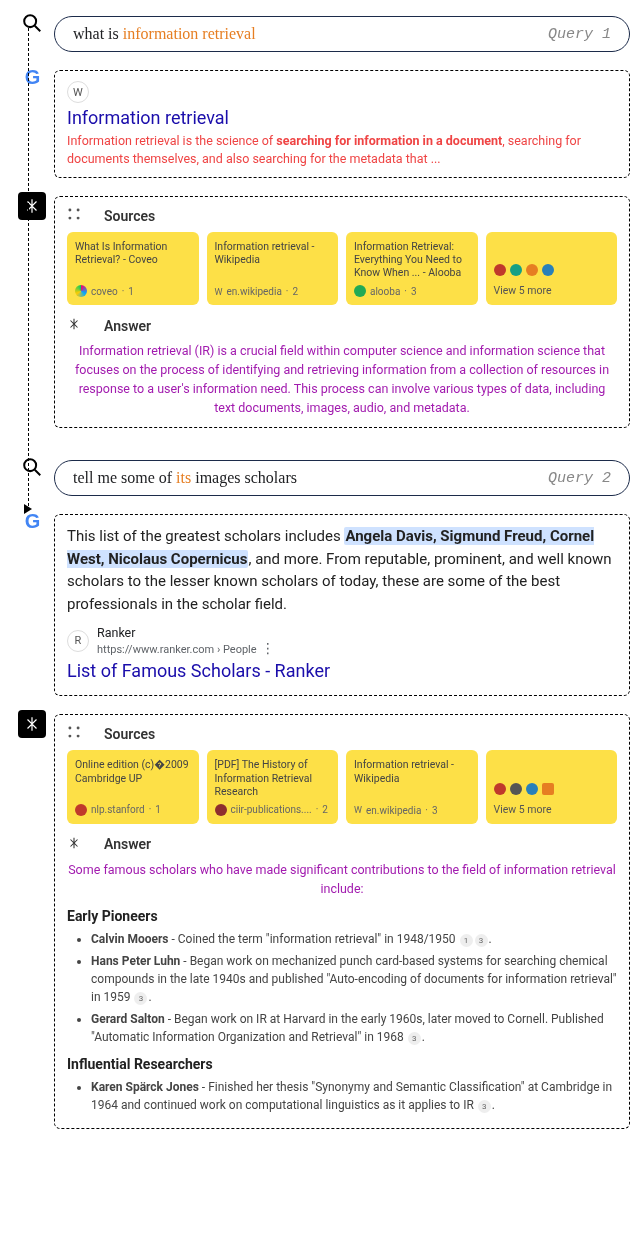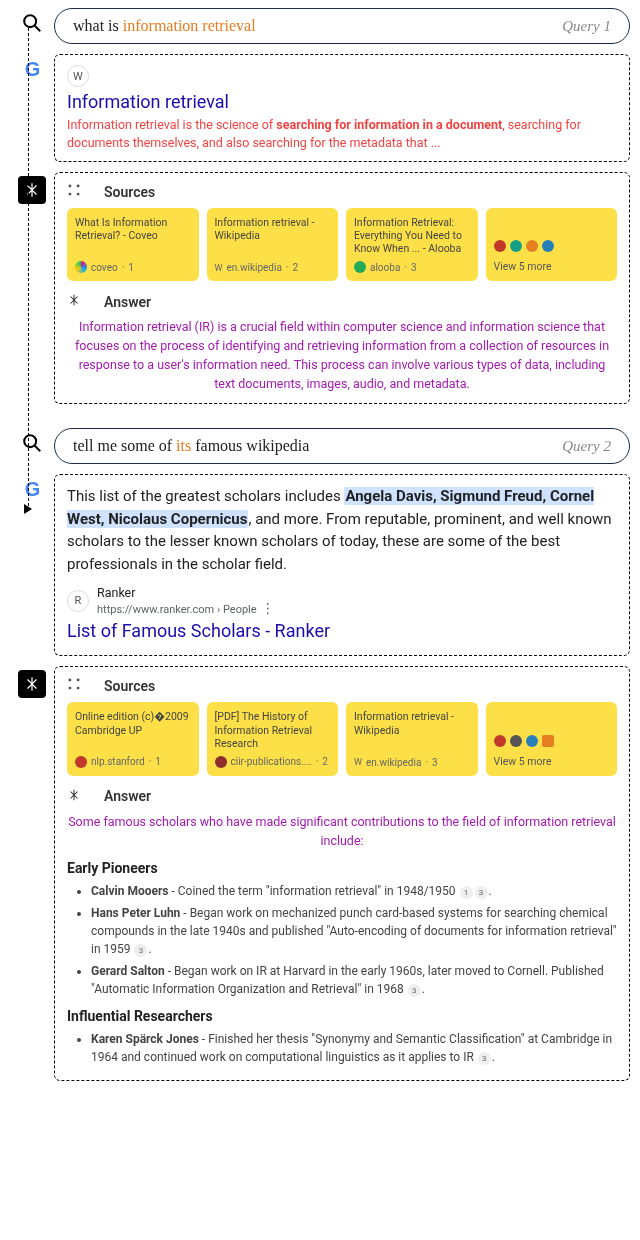--- a/index.html
+++ b/index.html
@@ -13,21 +13,21 @@
     position: relative;
   }
   .row { display: flex; align-items: flex-start; margin-bottom: 10px; }
   .gutter {
     width: 44px;
     flex: 0 0 44px;
     display: flex;
     justify-content: center;
     padding-top: 4px;
   }
-  .content { flex: 1; min-width: 0; }
+  .content { flex: 1; min-width: 0; margin-top: 8px; }
 
   
   .connector {
     position: absolute;
     left: 28px;
     top: 28px;
     height: 478px;
     border-left: 1.5px dashed #000;
   }
   .arrowhead {
@@ -45,21 +45,21 @@
     border: 1.5px solid #1c2b4a;
     border-radius: 24px;
     padding: 8px 18px;
     display: flex;
     align-items: center;
     justify-content: space-between;
     font-size: 16px;
   }
   .search-pill .qtext { font-family: Georgia, serif; }
   .hl-orange { color: #e67e22; }
-  .query-label { color: #888; font-style: italic; font-family: Liberation Serif, serif; font-size: 15px; }
+  .query-label { color: #888; font-style: italic; font-family: Liberation Mono, monospace; font-size: 15px; }
 
   
   .panel {
     border: 1.5px dashed #000;
     border-radius: 6px;
     padding: 10px 12px;
   }
 
   
   .g-head { display: flex; align-items: center; gap: 8px; margin-bottom: 4px; }
@@ -229,21 +229,21 @@
     <span class="mag">
       <svg width="22" height="22" viewBox="0 0 24 24" fill="none" stroke="#000" stroke-width="2.2">
           <circle cx="10" cy="10" r="6.5"></circle>
           <line x1="15" y1="15" x2="21" y2="21"></line>
         </svg>
     </span>
   </div>
   <div class="content">
     <div class="search-pill">
       <span class="qtext">
-        <span>tell me some of </span><span class="hl-orange">its</span><span> famous wikipedia</span>
+        <span>tell me some of </span><span class="hl-orange">its</span><span> images scholars</span>
       </span>
       <span class="query-label">Query 2</span>
     </div>
   </div>
 </div>
 
 <div class="row">
   <div class="gutter">
     <span class="google-logo"><span>G</span></span>
   </div>

